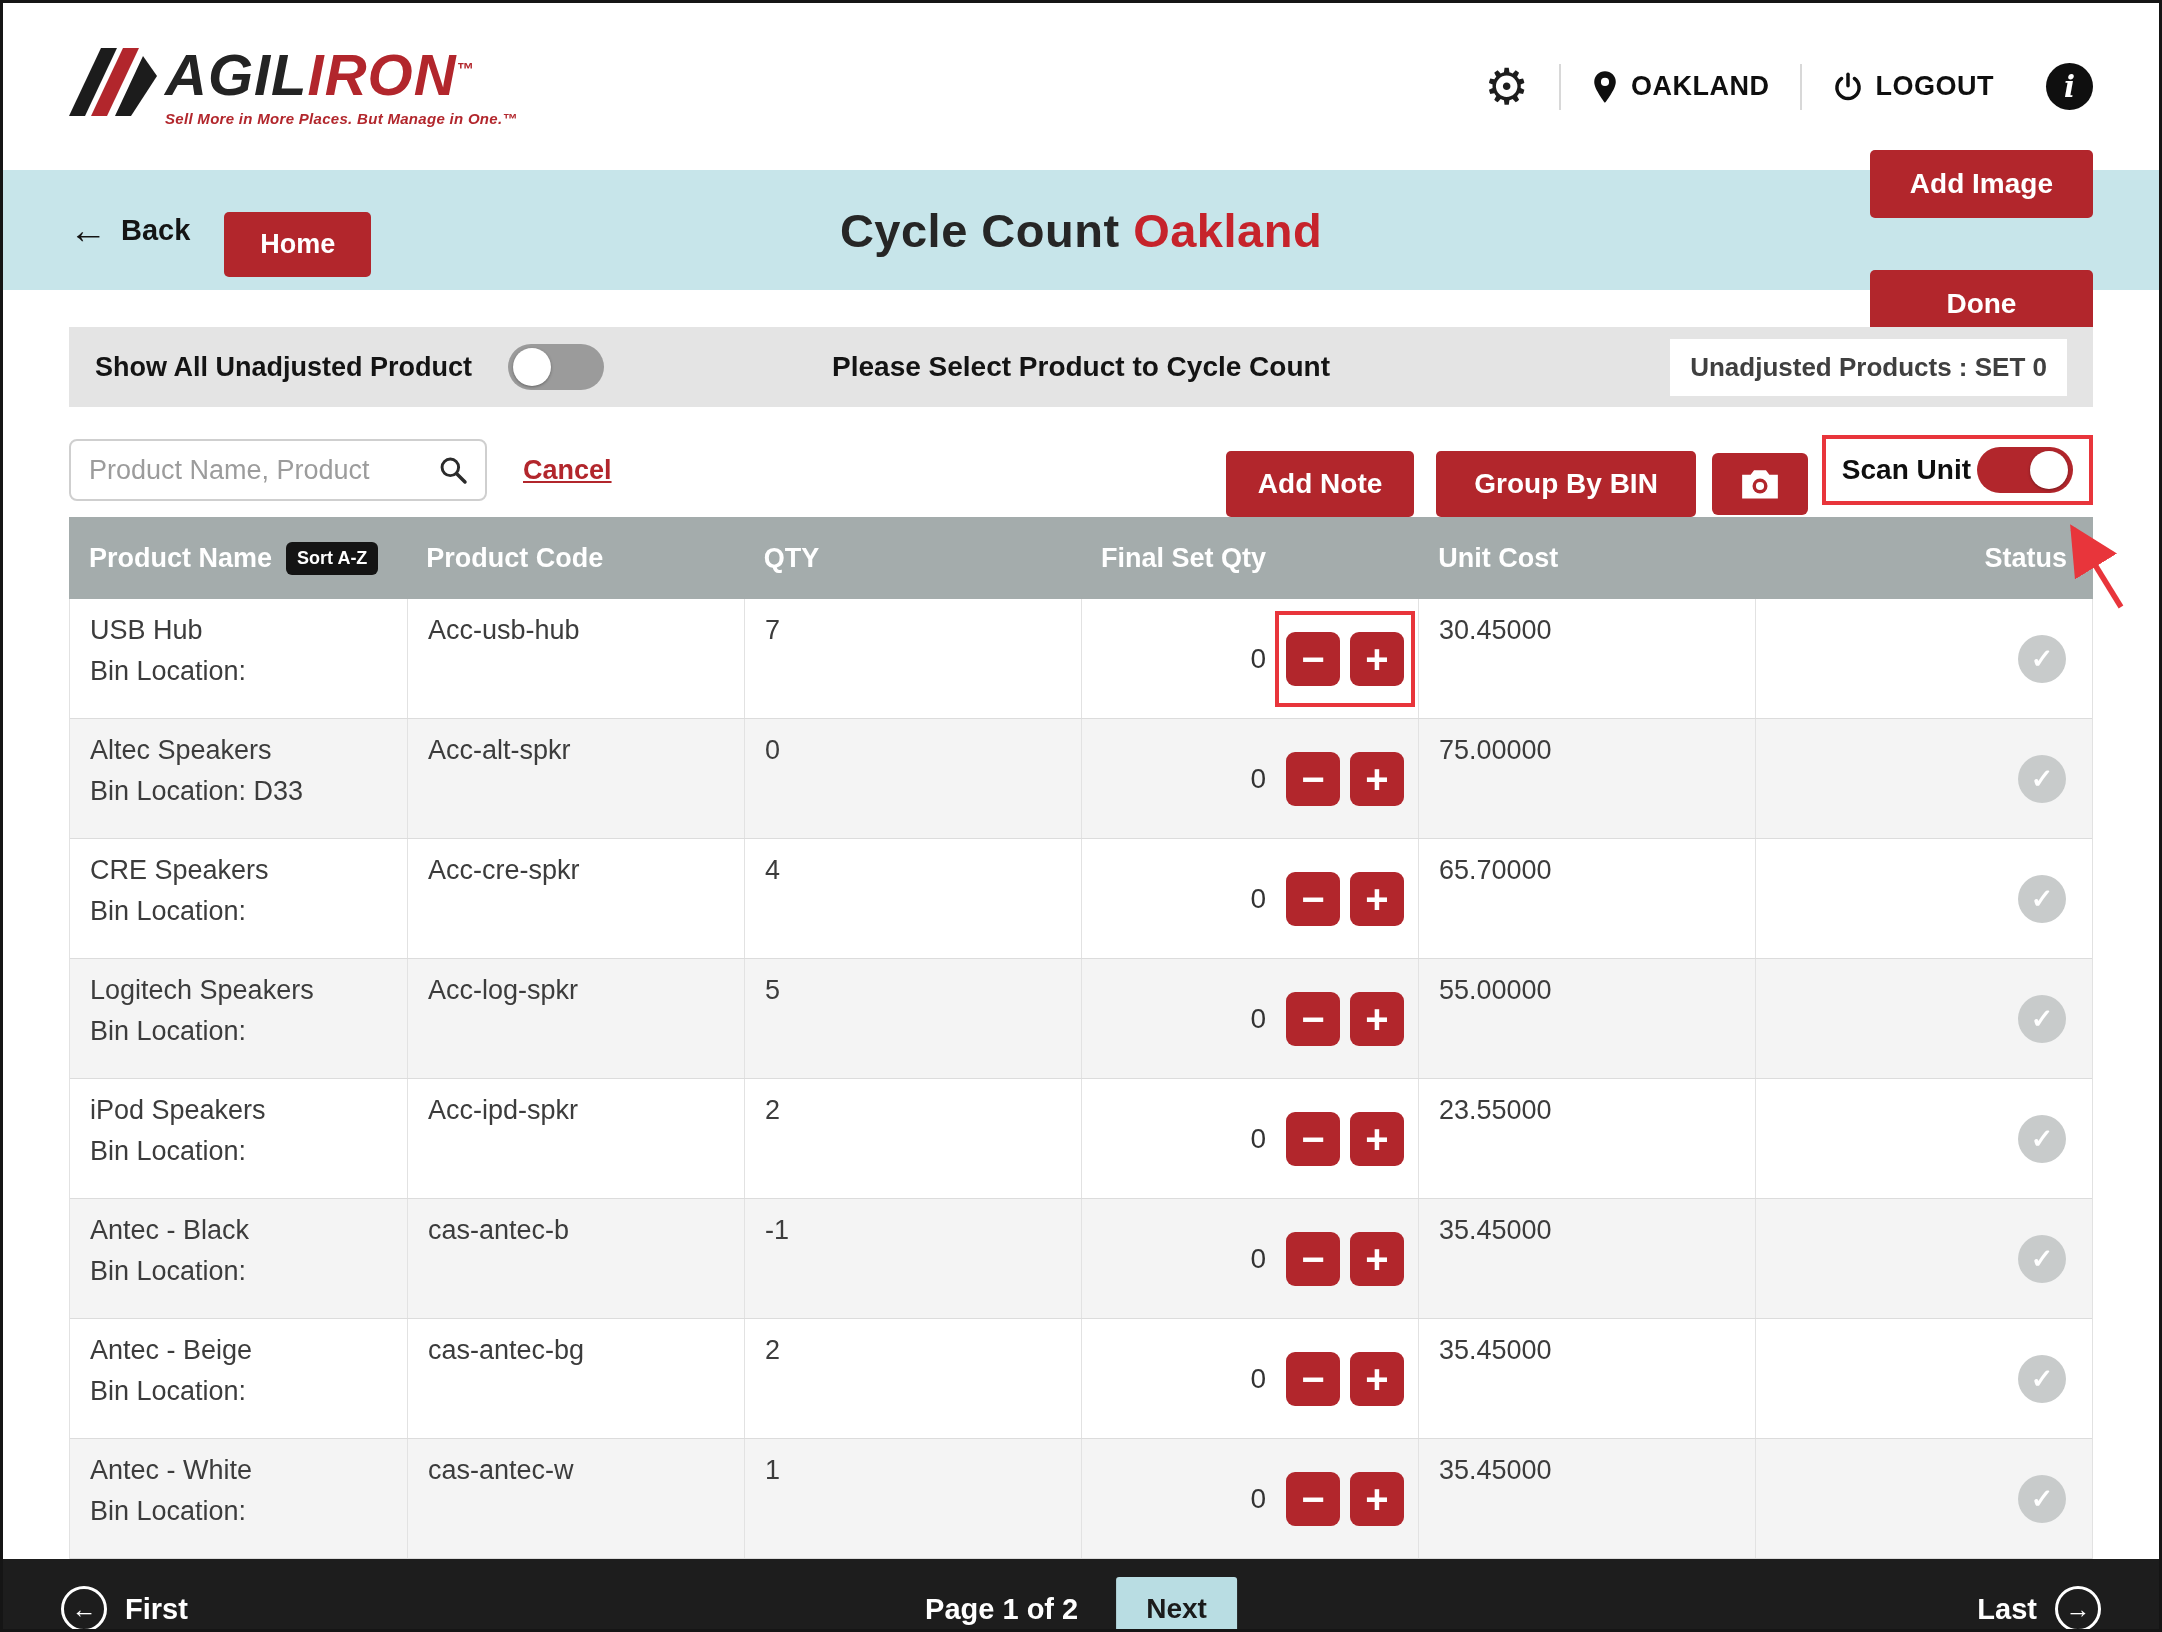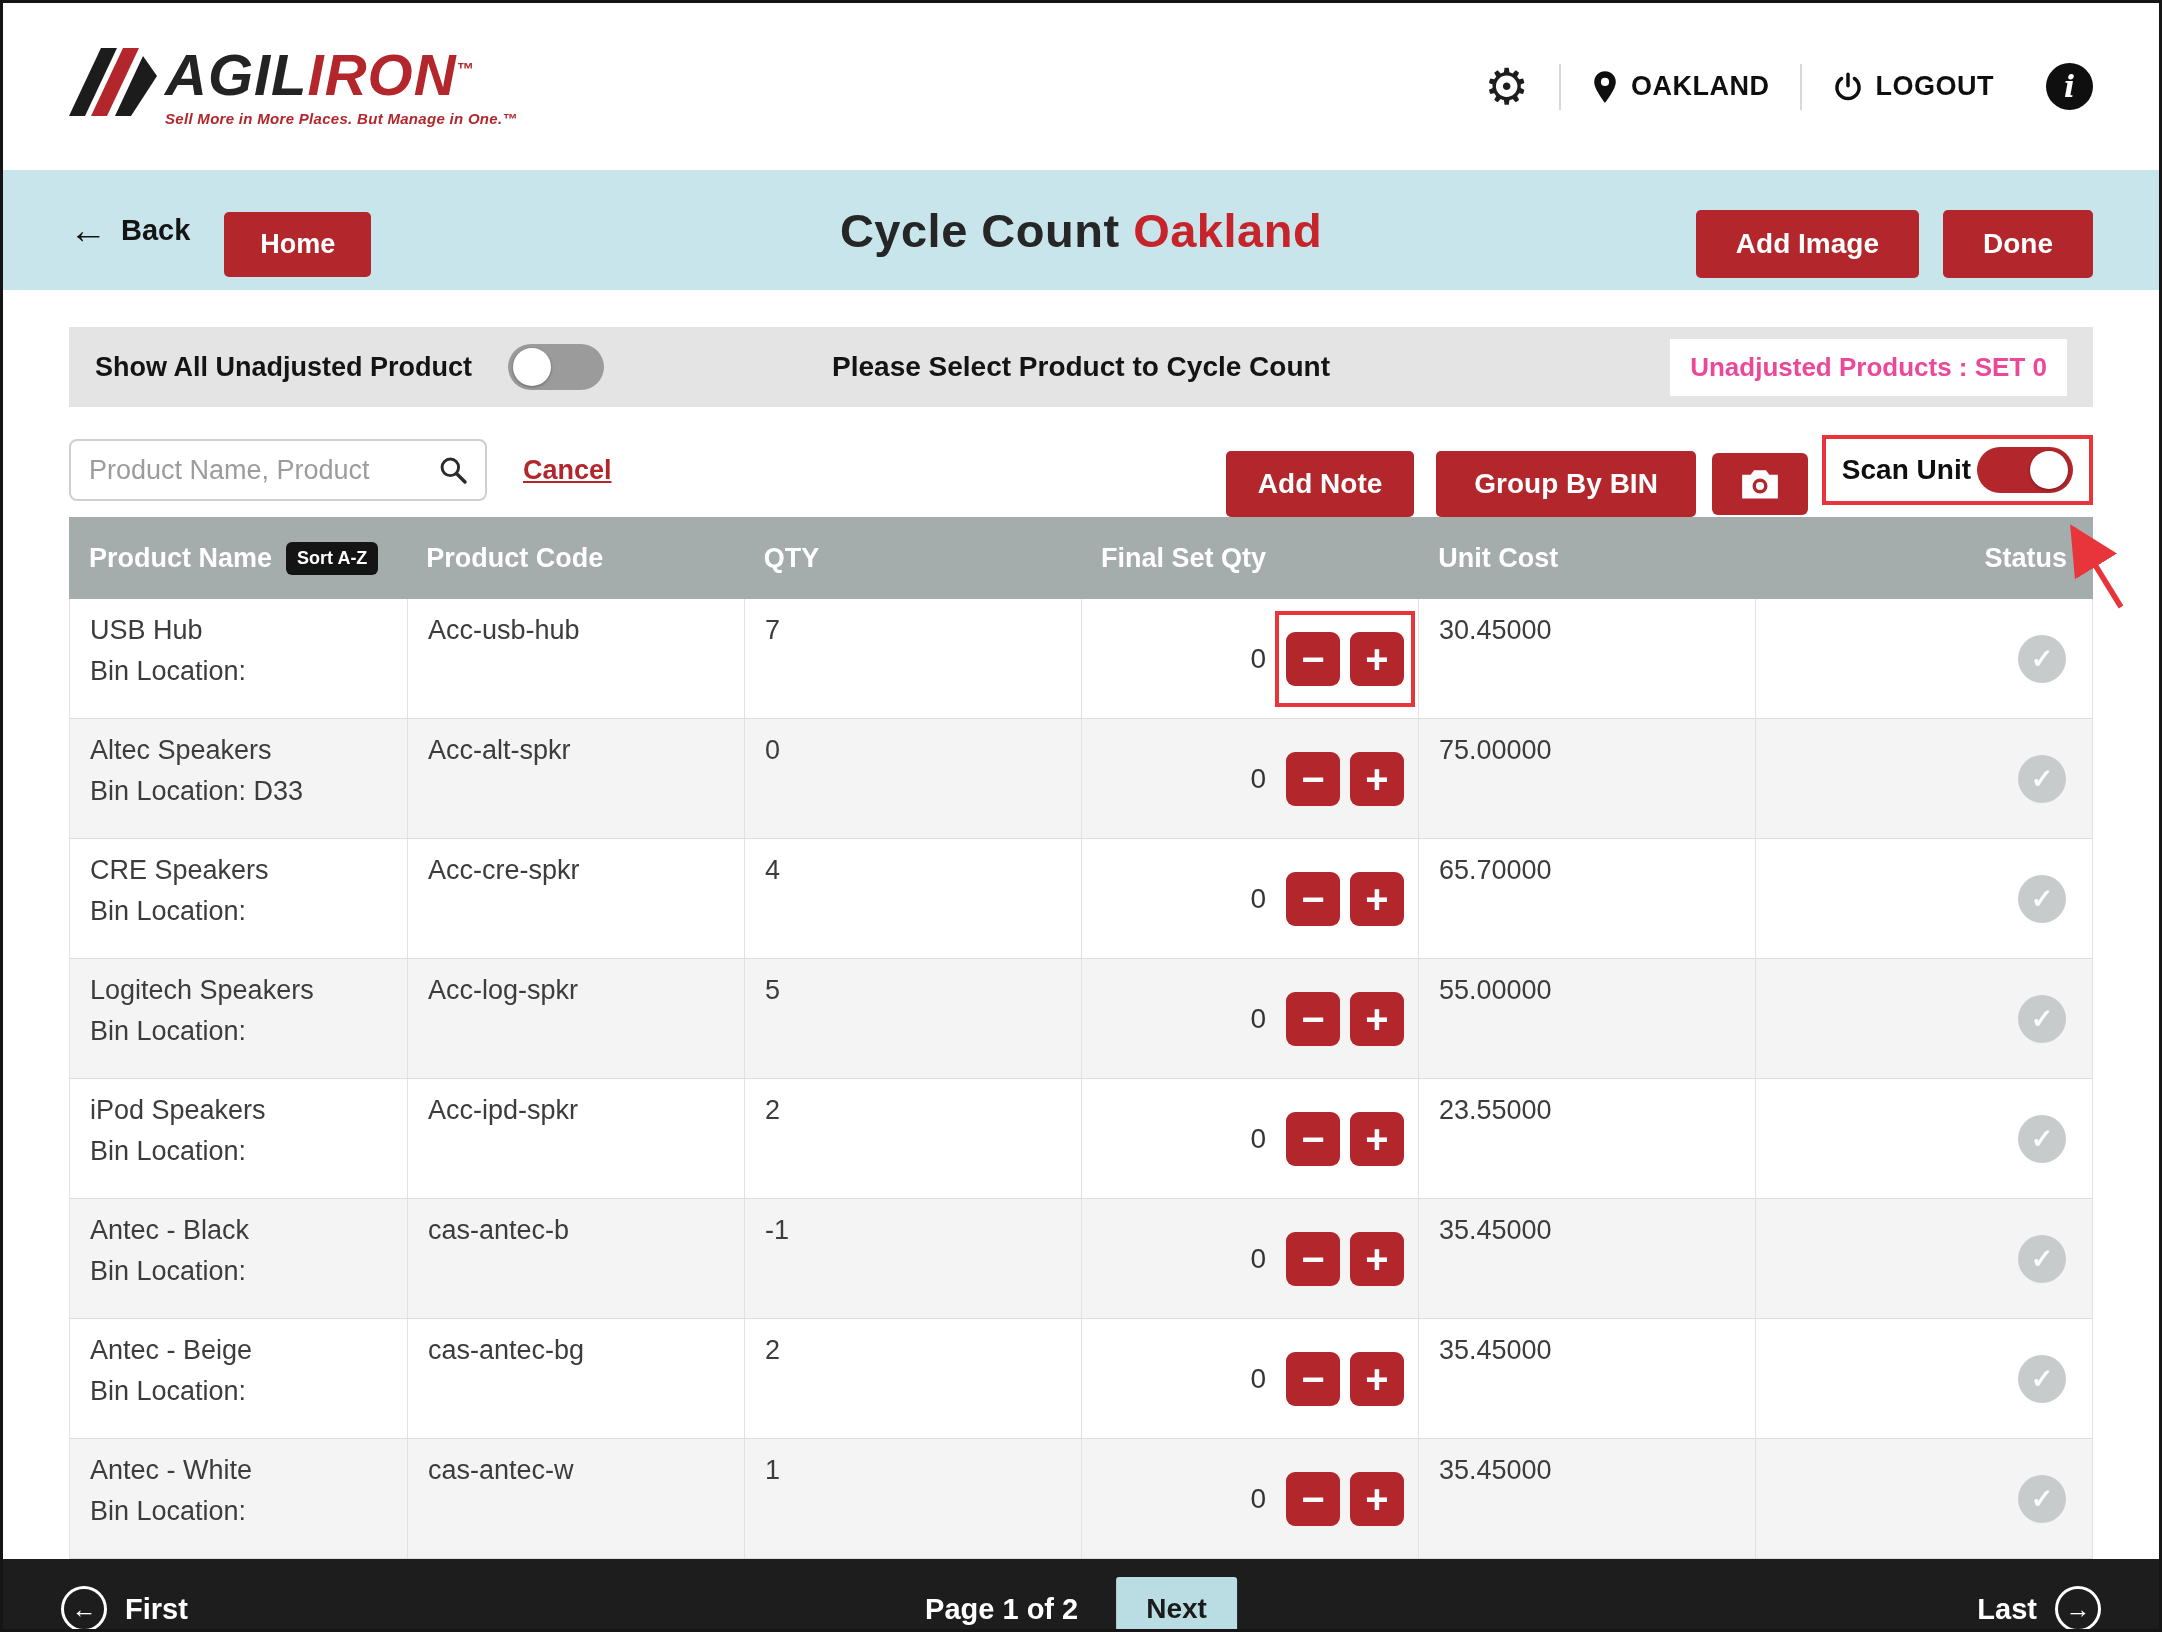--- a/index.html
+++ b/index.html
@@ -29,35 +29,35 @@
     font-family:"DejaVu Serif",serif;font-style:italic;font-weight:bold;font-size:29px;margin-left:22px;cursor:pointer;}
 
   
   .teal-bar{height:120px;flex:none;background:var(--teal);display:flex;align-items:center;padding:0 66px;position:relative;}
   .back{display:flex;align-items:center;gap:14px;font-size:29px;font-weight:bold;color:#141414;cursor:pointer;}
   .back-arrow{font-size:38px;line-height:1;}
   .btn{background:var(--brand-red);color:#fff;font-weight:bold;border:none;border-radius:5px;cursor:pointer;font-family:Liberation Sans, sans-serif;margin-top:28px;}
   .home-btn{font-size:27px;padding:17px 36px;margin-left:34px;}
   .page-title{position:absolute;left:50%;transform:translateX(-50%);font-size:47px;font-weight:bold;color:#262626;letter-spacing:.5px;white-space:nowrap;}
   .title-accent{color:var(--accent-red);}
-  .teal-right{margin-left:auto;display:flex;gap:24px;}
+  .teal-right{margin-left:auto;display:flex;gap:24px;flex-direction:column;}
   .add-image-btn,.done-btn{font-size:28px;padding:18px 40px;}
 
   
   .filter-bar{margin:37px 66px 0;height:80px;flex:none;background:#e4e4e4;display:flex;align-items:center;padding:0 26px;position:relative;}
   .filter-left{display:flex;align-items:center;gap:36px;}
   .filter-label{font-size:27px;font-weight:bold;color:#141414;}
   .toggle{width:96px;height:46px;border-radius:23px;position:relative;flex:none;cursor:pointer;}
   .toggle .knob{position:absolute;top:4px;width:38px;height:38px;border-radius:50%;background:#fff;box-shadow:0 1px 3px rgba(0,0,0,.35);}
   .toggle.off{background:#9b9b9b;}
   .toggle.off .knob{left:5px;}
   .toggle.on{background:var(--brand-red);}
   .toggle.on .knob{right:5px;}
   .prompt{position:absolute;left:50%;transform:translateX(-50%);font-size:28px;font-weight:bold;color:#141414;white-space:nowrap;}
-  .unadj{margin-left:auto;background:#fff;padding:13px 20px;font-size:26px;font-weight:bold;color:#ec4899;}
+  .unadj{margin-left:auto;background:#fff;padding:13px 20px;font-size:26px;font-weight:bold;color:#404040;}
 
   
   .search-row{margin:20px 66px 0;flex:none;display:flex;align-items:center;height:86px;}
   .search-wrap{position:relative;width:418px;height:62px;flex:none;}
   .search-input{width:100%;height:100%;border:2px solid #cfcfcf;border-radius:8px;padding:0 64px 0 18px;
     font-size:27px;color:#333;font-family:inherit;outline:none;}
   .search-input::placeholder{color:#9c9c9c;}
   .search-icon{position:absolute;right:18px;top:50%;transform:translateY(-50%);width:32px;height:32px;}
   .cancel{margin-left:36px;font-size:27px;font-weight:bold;color:var(--brand-red);text-decoration:underline;cursor:pointer;}
   .search-spacer{flex:1;}

